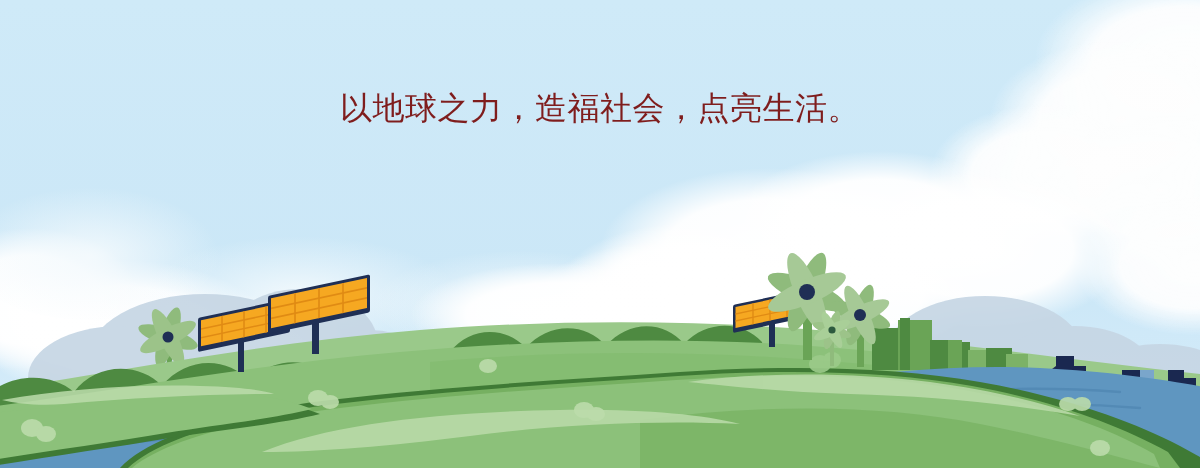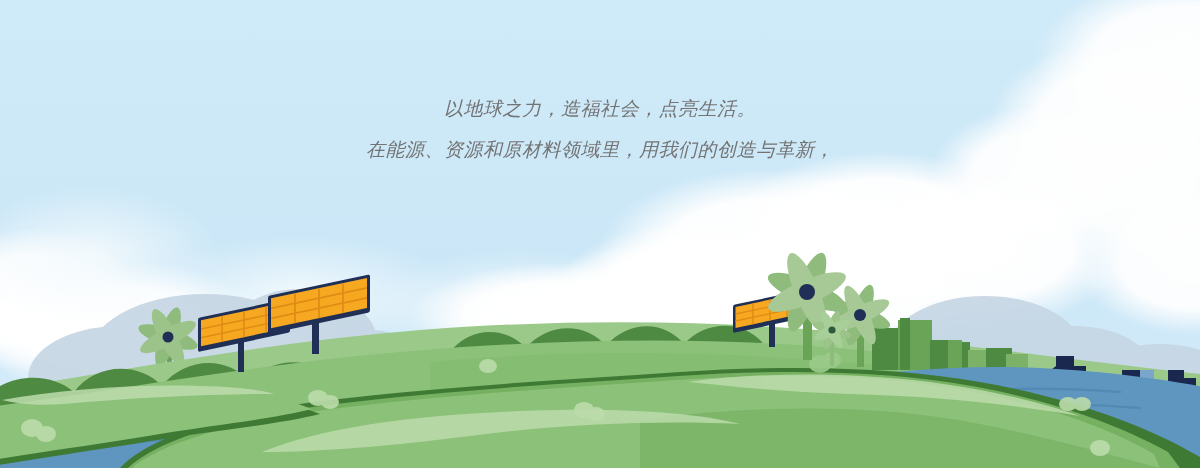--- a/index.html
+++ b/index.html
@@ -14,27 +14,26 @@
   #tagline{
     position:absolute;
     left:0;right:0;
     top:88px;
     text-align:center;
     z-index:5;
     pointer-events:none;
   }
   #tagline .line{
     display:block;
-    color:#737373;
-    font-size:19px;
+    color:#7f1d1d;
+    font-size:32px;
     line-height:41px;
     letter-spacing:0.5px;
     white-space:nowrap;
     font-weight:400;
-    font-style:italic;
   }
 </style>
 </head>
 <body>
 
 <div id="banner">
 
   <svg id="scene" viewBox="0 0 1200 468" preserveAspectRatio="none" xmlns="http://www.w3.org/2000/svg">
     <defs>
       <linearGradient id="skyGrad" x1="0" y1="0" x2="0" y2="1">
@@ -303,16 +302,15 @@
           <ellipse cx="0" cy="0" rx="20" ry="5.5" fill="#a9cf98" transform="rotate(153)"></ellipse>
           <circle cx="0" cy="0" r="3.6" fill="#2d5a3f"></circle>
         </g>
       </g>
 
     </g>
   </svg>
 
   <div id="tagline">
     <span class="line">以地球之力，造福社会，点亮生活。</span>
-    <span class="line">在能源、资源和原材料领域里，用我们的创造与革新，</span>
   </div>
 
 </div>
 
 </body></html>

